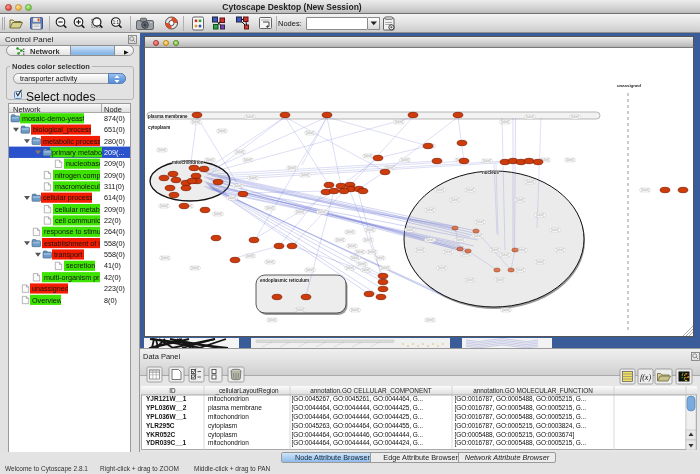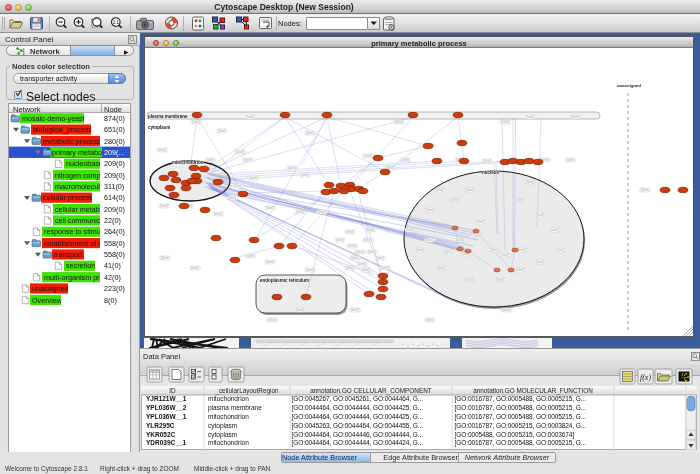--- a/index.html
+++ b/index.html
@@ -3,21 +3,21 @@
 *{margin:0;padding:0;box-sizing:border-box;}
 html,body{width:700px;height:474px;overflow:hidden;font-family:"Liberation Sans",sans-serif;}
 .abs{position:absolute;}
 body{position:relative;background:#e3e3e3;}
 </style></head>
 <body>
 <div class="abs" style="left:0;top:0;width:700px;height:14px;background:linear-gradient(#ececec,#cfcfcf 70%,#b9b9b9);border-bottom:1px solid #6f6f6f;">
 <div class="abs" style="left:5px;top:3.5px;width:7px;height:7px;border-radius:50%;background:radial-gradient(circle at 35% 30%,#ff9d93,#e8594e 60%,#c33a2e);border:0.5px solid #b5382c;"></div>
 <div class="abs" style="left:15px;top:3.5px;width:7px;height:7px;border-radius:50%;background:radial-gradient(circle at 35% 30%,#ffe3a0,#f5b64b 60%,#d99b2e);border:0.5px solid #c79735;"></div>
 <div class="abs" style="left:25px;top:3.5px;width:7px;height:7px;border-radius:50%;background:radial-gradient(circle at 35% 30%,#c6f1a0,#7ed04f 60%,#57a82e);border:0.5px solid #65a73a;"></div>
-<div class="abs" style="left:4px;top:2px;width:560px;text-align:center;font-size:8.5px;font-weight:bold;color:#222;">Cytoscape Desktop (New Session)</div>
+<div class="abs" style="left:12px;top:2px;width:560px;text-align:center;font-size:8.5px;font-weight:bold;color:#222;">Cytoscape Desktop (New Session)</div>
 </div>
 <div class="abs" style="left:0;top:14px;width:700px;height:19px;background:linear-gradient(#f4f4f4,#dedede 60%,#cccccc);border-bottom:1px solid #8f8f8f;"></div>
 <div class="abs" style="left:2px;top:17px;width:1px;height:13px;background:#aaa;"></div>
 <div class="abs" style="left:4px;top:17px;width:1px;height:13px;background:#aaa;"></div>
 <div class="abs" style="left:49px;top:16px;width:1px;height:15px;background:#b0b0b0;"></div>
 <div class="abs" style="left:130px;top:16px;width:1px;height:15px;background:#b0b0b0;"></div>
 <div class="abs" style="left:183px;top:16px;width:1px;height:15px;background:#b0b0b0;"></div>
 <div class="abs" style="left:276px;top:16px;width:1px;height:15px;background:#b0b0b0;"></div>
 <svg class="abs" style="left:0;top:14px;" width="700" height="19" viewBox="0 0 700 19">
 
@@ -345,21 +345,20 @@
     <g transform="translate(13,183.0)">
       <path d="M0.3 0.3 L4.5 0.3 L6.7 2.5 L6.7 7.7 L0.3 7.7 Z" fill="#fcfcfc" stroke="#888" stroke-width="0.6"></path>
       <path d="M4.5 0.3 L4.5 2.5 L6.7 2.5" fill="none" stroke="#888" stroke-width="0.6"></path>
     </g>
     <text x="23" y="189.5" font-size="7.2" font-family="Liberation Sans" fill="#151515" clip-path="url(#rc16)">Overview</text>
     <text x="95" y="189.5" font-size="7.2" font-family="Liberation Sans" fill="#111">8(0)</text>
   </svg>
 <div class="abs" style="left:140px;top:33px;width:560px;height:315px;background:#3a5c99;"></div>
 <div class="abs" style="left:144px;top:36px;width:550px;height:301px;background:#fff;border:1px solid #555;"></div>
 <div class="abs" style="left:144px;top:36px;width:550px;height:12px;background:linear-gradient(#ececec,#c2c2c2 80%,#b2b2b2);border:1px solid #555;border-bottom:1px solid #7a7a7a;">
-<div class="abs" style="left:0;top:1.5px;width:548px;text-align:center;font-size:7.5px;font-weight:bold;color:#222;">primary metabolic process</div>
 <div class="abs" style="left:8px;top:2.8px;width:6px;height:6px;border-radius:50%;background:radial-gradient(circle at 35% 30%,#ff9d93,#d84b40);border:0.5px solid #a33;"></div>
 <div class="abs" style="left:18px;top:2.8px;width:6px;height:6px;border-radius:50%;background:radial-gradient(circle at 35% 30%,#ffe3a0,#eaa83e);border:0.5px solid #b80;"></div>
 <div class="abs" style="left:28px;top:2.8px;width:6px;height:6px;border-radius:50%;background:radial-gradient(circle at 35% 30%,#c6f1a0,#6dc040);border:0.5px solid #581;"></div>
 </div>
 <svg class="abs" style="left:145px;top:48px;" width="548" height="288" viewBox="0 0 548 288">
     <rect x="2" y="64" width="453" height="7" rx="3.5" fill="#f2f2f2" stroke="#999" stroke-width="0.7"></rect>
     <ellipse cx="45" cy="133" rx="40" ry="20" fill="#ededed" stroke="#111" stroke-width="1.3"></ellipse>
     <ellipse cx="350" cy="193" rx="90" ry="68" fill="rgba(0,0,0,0.4)"></ellipse>
     <ellipse cx="349" cy="191" rx="90" ry="68" fill="#ebebeb" stroke="#111" stroke-width="1"></ellipse>
     <rect x="112.5" y="229" width="90" height="38" rx="9" fill="rgba(0,0,0,0.4)"></rect>
@@ -823,21 +822,21 @@
     <text x="313.5" y="59.3" font-size="6.5" letter-spacing="-0.08" fill="#111" font-family="Liberation Sans">[GO:0016787, GO:0005488, GO:0005215, G...</text>
     <rect x="545" y="9" width="10" height="55" fill="#f0f0f0" stroke="#bbb" stroke-width="0.6"></rect>
     <rect x="546" y="10" width="8" height="15" rx="4" fill="#7aabdf" stroke="#4a7ab0" stroke-width="0.6"></rect>
     <rect x="545" y="44" width="10" height="10" fill="#e8e8e8" stroke="#bbb" stroke-width="0.6"></rect>
     <path d="M550 46.5 L552.5 50 L547.5 50 Z" fill="#333"></path>
     <rect x="545" y="54" width="10" height="10" fill="#e8e8e8" stroke="#bbb" stroke-width="0.6"></rect>
     <path d="M550 61.5 L552.5 58 L547.5 58 Z" fill="#333"></path>
   </svg>
 <div class="abs" style="left:0;top:452px;width:700px;height:12px;background:#e3e3e3;"></div>
 <div class="abs" style="left:281px;top:452px;width:275px;height:11px;background:#ececec;border:1px solid #9a9a9a;border-radius:2px;display:flex;">
-<div style="width:89px;height:100%;background:linear-gradient(#cfe3f8,#8fbbea);border-right:1px solid #9a9a9a;font-size:7.3px;color:#14283c;text-align:left;line-height:10px;">Node Attribute Browser</div>
+<div style="width:89px;height:100%;background:linear-gradient(#cfe3f8,#8fbbea);border-right:1px solid #9a9a9a;font-size:7.3px;color:#14283c;text-align:right;line-height:10px;">Node Attribute Browser</div>
 <div style="width:88px;height:100%;border-right:1px solid #9a9a9a;font-size:7.3px;color:#222;text-align:right;line-height:10px;">Edge Attribute Browser</div>
 <div style="flex:1;font-size:7.3px;color:#222;text-align:center;line-height:10px;font-style:italic;">Network Attribute Browser</div>
 </div>
 <svg class="abs" style="left:690px;top:464px;" width="10" height="10">
     <g stroke="#aaa" stroke-width="1">
       <line x1="2" y1="10" x2="10" y2="2"></line>
       <line x1="5" y1="10" x2="10" y2="5"></line>
       <line x1="8" y1="10" x2="10" y2="8"></line>
     </g>
   </svg>

